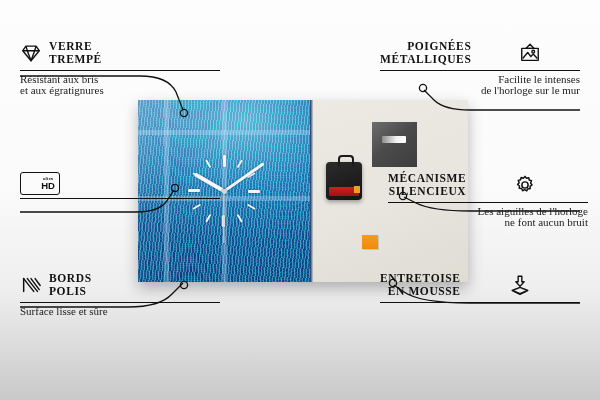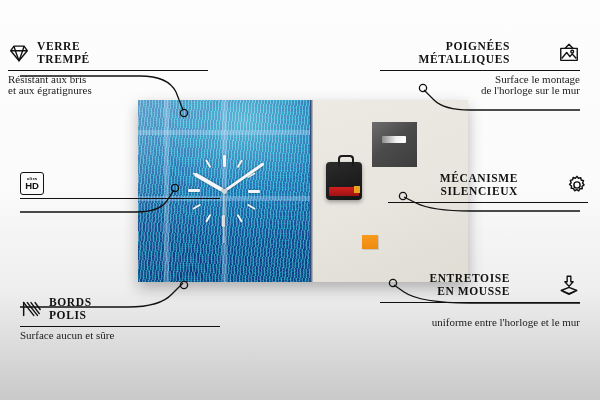--- a/index.html
+++ b/index.html
@@ -54,32 +54,32 @@
   .battery{position:absolute;left:3px;bottom:4px;width:30px;height:9px;border-radius:1px;
         background:linear-gradient(180deg,#d32020,#9c1212);}
   .batt-tip{position:absolute;right:-1px;bottom:3px;width:6px;height:7px;background:#e8a41c;}
   .spacer{position:absolute;left:52px;top:135px;width:16px;height:14px;
         background:linear-gradient(180deg,#f79b1f,#ef8a10);box-shadow:1px 1px 0 rgba(0,0,0,.12);}
 
   
   .feat{position:absolute;width:200px;}
   .feat .head{display:flex;align-items:center;gap:7px;}
   .feat.left .head{justify-content:flex-start;}
-  .feat.right .head{justify-content:flex-end;gap:48px;}
+  .feat.right .head{gap:48px;}
   .title{font-size:11.5px;font-weight:bold;letter-spacing:.6px;color:#121212;
          line-height:13px;text-transform:uppercase;}
   .feat.right .title{text-align:right;}
   .rule{height:1.4px;background:#111;margin:4px 0 3px;}
   .desc{font-size:11px;color:#1b1b1b;line-height:10.5px;}
   .feat.right .desc{text-align:right;}
   .ico{width:22px;height:22px;flex:0 0 22px;}
   .ico svg{display:block;width:22px;height:22px;}
 
   .hdbox{width:22px;height:21px;border:1.6px solid #111;border-radius:3px;
-         display:flex;flex-direction:column;align-items:center;justify-content:center;}
+         display:flex;flex-direction:column;align-items:center;justify-content:center;padding-left:16px;}
   .hdbox .u{font-size:4.4px;font-weight:bold;letter-spacing:.2px;line-height:4px;color:#111;
             font-family:"Liberation Sans",sans-serif;}
   .hdbox .hd{font-size:9.5px;font-weight:bold;line-height:9px;color:#111;
             font-family:"Liberation Sans",sans-serif;}
 
   #links{position:absolute;left:0;top:0;width:600px;height:400px;pointer-events:none;}
 </style>
 </head>
 <body>
 
@@ -167,21 +167,21 @@
     <g fill="none" stroke="#111" stroke-width="1.3">
       <circle cx="184" cy="113" r="3.6"></circle>
       <circle cx="175" cy="188" r="3.6"></circle>
       <circle cx="184" cy="285" r="3.6"></circle>
       <circle cx="423" cy="88" r="3.6"></circle>
       <circle cx="403" cy="196" r="3.6"></circle>
       <circle cx="393" cy="283" r="3.6"></circle>
     </g>
   </svg>
 
-  <div class="feat left" style="left:8px;top:40px;">
+  <div class="feat left" style="left:20px;top:40px;">
     <div class="head">
       <span class="ico">
         <svg viewBox="0 0 24 24">
             <g fill="none" stroke="#111" stroke-width="1.5" stroke-linejoin="round">
           <path d="M3 9.5 12 20.5 21 9.5 17.5 4.5h-11L3 9.5Z"></path>
           <path d="M3 9.5h18M8 9.5 12 20.5 16 9.5M6.5 4.5 8 9.5M17.5 4.5 16 9.5"></path>
         </g>
           </svg>
       </span>
       <span class="title">
@@ -204,41 +204,41 @@
           <span class="hd">HD</span>
         </span>
       </span>
       <span class="title">
         <br>
       </span>
     </div>
     <div class="rule"></div>
   </div>
 
-  <div class="feat left" style="left:20px;top:272px;margin-top:24px;">
+  <div class="feat left" style="left:20px;top:272px;">
     <div class="head">
       <span class="ico">
         <svg viewBox="0 0 24 24">
             <g stroke="#111" stroke-width="1.6" stroke-linecap="round">
           <path d="M4 5 L4 19"></path>
               <path d="M4 5 L15 19"></path>
               <path d="M8 5 L19 19"></path>
               <path d="M12 5 L21 17"></path>
               <path d="M16.5 5 L22 12.5"></path>
         </g>
           </svg>
       </span>
       <span class="title">
         <span>BORDS</span><br>
         <span>POLIS</span>
       </span>
     </div>
     <div class="rule"></div>
     <div class="desc">
-      <span>Surface aucun et sûre</span>
+      <span>Surface lisse et sûre</span>
     </div>
   </div>
 
   <div class="feat right" style="left:380px;top:40px;">
     <div class="head">
       <span class="title">
         <span>POIGNÉES</span><br>
         <span>MÉTALLIQUES</span>
       </span>
       <span class="ico">
@@ -247,41 +247,45 @@
           <rect x="3" y="7" width="18" height="13"></rect>
           <path d="M12 2.5 7.5 7h9L12 2.5Z"></path>
           <path d="M4 18 9.5 11.5 13 16l2.5-3L20 18"></path>
           <circle cx="15.5" cy="10.5" r="1.5"></circle>
         </g>
           </svg>
       </span>
     </div>
     <div class="rule"></div>
     <div class="desc">
-      <span>Surface le montage</span><br>
+      <span>Facilite le intenses</span><br>
       <span>de l'horloge sur le mur</span>
     </div>
   </div>
 
   <div class="feat right" style="left:388px;top:172px;">
     <div class="head">
       <span class="title">
         <span>MÉCANISME</span><br>
         <span>SILENCIEUX</span>
       </span>
       <span class="ico">
         <svg viewBox="0 0 24 24">
             <g fill="none" stroke="#111" stroke-width="1.6" stroke-linejoin="round">
           <path d="M12 2.6l1.6 2.1 2.5-.7.5 2.6 2.5.8-1 2.4 1.6 2.1-2.2 1.5.2 2.6-2.6.1-1.2 2.3-2.2-1.3-2.3 1.2-1.1-2.4-2.6-.2.3-2.6-2.1-1.6 1.7-2-.9-2.5 2.5-.7.6-2.5 2.4.8L12 2.6Z"></path>
           <circle cx="12" cy="12" r="3.4"></circle>
         </g>
           </svg>
       </span>
     </div>
     <div class="rule"></div>
+    <div class="desc">
+      <span>Les aiguilles de l'horloge</span><br>
+      <span>ne font aucun bruit</span>
+    </div>
   </div>
 
   <div class="feat right" style="left:380px;top:272px;">
     <div class="head">
       <span class="title">
         <span>ENTRETOISE</span><br>
         <span>EN MOUSSE</span>
       </span>
       <span class="ico">
         <svg viewBox="0 0 24 24">
@@ -289,17 +293,16 @@
           <path d="M10 2.5h4v6h2.5L12 13.5 7.5 8.5H10v-6Z"></path>
           <path d="M12 14.5 3.5 18 12 21.5 20.5 18 12 14.5Z"></path>
           <path d="M5.5 19 12 22.2 18.5 19"></path>
         </g>
           </svg>
       </span>
     </div>
     <div class="rule"></div>
     <div class="desc">
       <br>
-      <span>uniforme entre l'horloge et le mur</span>
     </div>
   </div>
 
 </div>
 
 </body></html>

